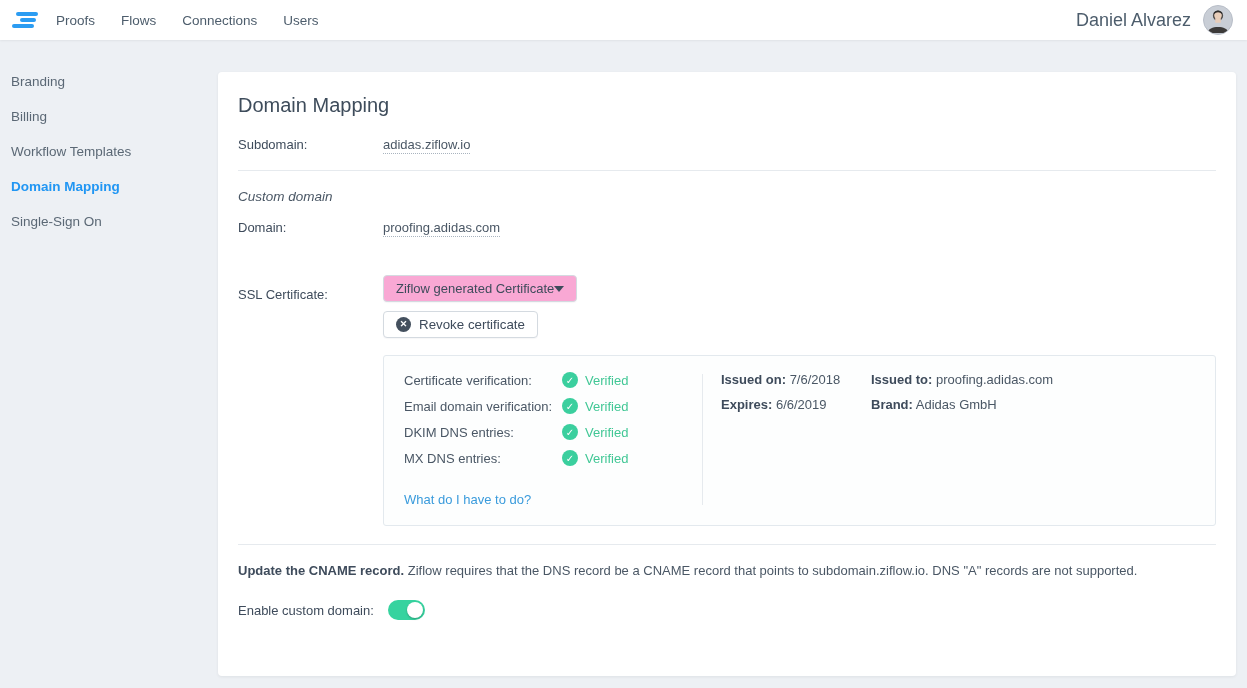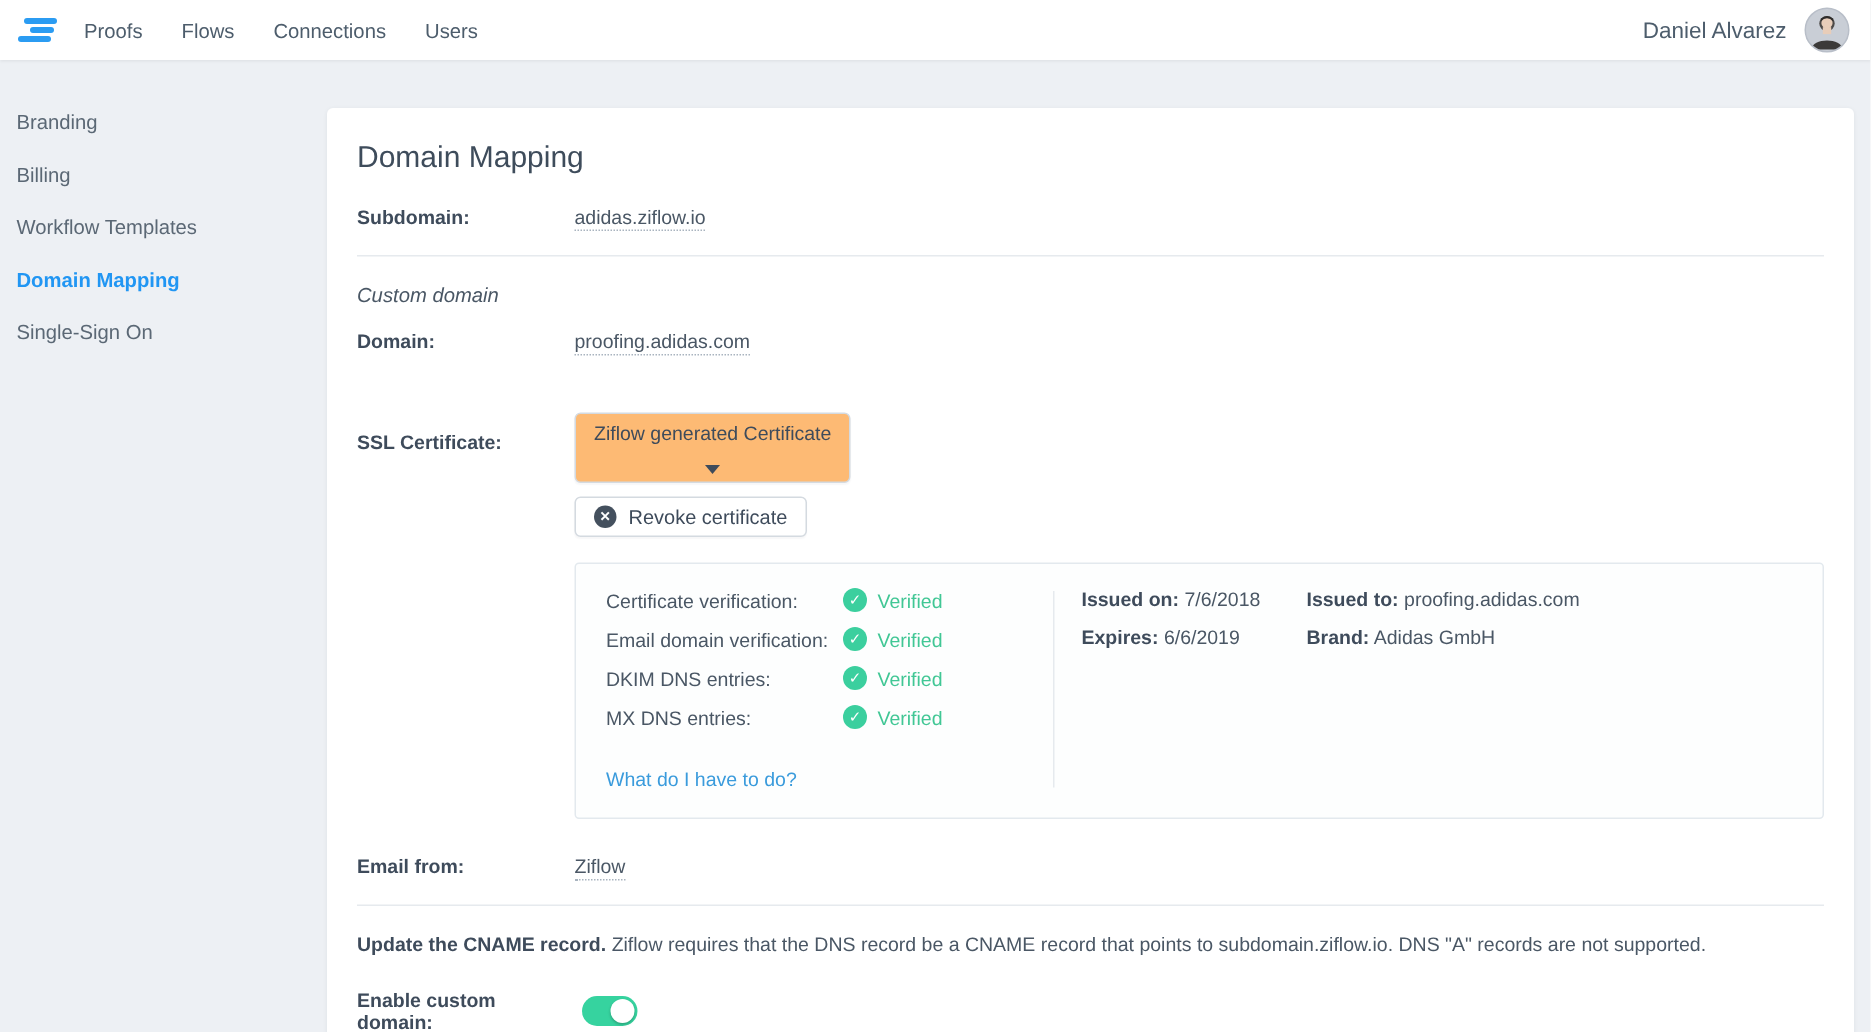--- a/index.html
+++ b/index.html
@@ -20,52 +20,51 @@
     position:relative; z-index:5;
   }
   .logo { width:26px; height:22px; margin-right:18px; display:flex; flex-direction:column; justify-content:center; gap:2px; }
   .logo .bar { height:4px; border-radius:2px; background:#2b9cf2; }
   .logo .b1 { width:22px; margin-left:4px; }
   .logo .b2 { width:16px; margin-left:8px; }
   .logo .b3 { width:22px; margin-left:0; }
   .nav-items { display:flex; align-items:center; gap:26px; }
   .nav-item { color:#4d5d6c; cursor:pointer; font-size:13.5px; }
   .topnav .spacer { flex:1; }
-  .user-name { color:#4d5d6c; font-size:15px; margin-right:12px; }
+  .user-name { color:#4d5d6c; font-size:18px; margin-right:12px; }
   .avatar {
     width:30px; height:30px; border-radius:50%;
     background:#c9ced6; overflow:hidden; display:flex; align-items:flex-end; justify-content:center;
     border:1px solid #b8bec8;
   }
   
   .content { display:flex; align-items:flex-start; }
   .sidebar { width:218px; padding:34px 10px 0 10px; flex:none; }
   .side-item { padding:0 0 0 1px; margin-bottom:20px; color:#5b6875; font-size:13.5px; cursor:pointer; }
   .side-item.active { color:#2196f3; font-weight:bold; }
   .card {
     flex:1; margin:32px 11px 0 0; background:#ffffff;
     border-radius:4px; box-shadow:0 1px 3px rgba(50,60,70,0.08);
     padding:22px 20px 28px 20px; min-height:604px;
   }
   .page-title { font-size:20px; color:#3e4c5b; font-weight:400; margin-bottom:20px; }
   
   .frow { display:flex; align-items:baseline; }
-  .flabel { width:145px; flex:none; font-weight:bold; color:#3e4b5b; }
+  .flabel { width:145px; flex:none; font-weight:normal; color:#3e4b5b; }
   .fvalue-wrap { flex:1; }
   .editable { color:#4a5765; border-bottom:1px dotted #a9b4bf; padding-bottom:1px; cursor:text; }
   .divider { border:none; border-top:1px solid #e6eaee; margin:18px 0; }
   .section-heading { color:#4a5765; font-size:13.5px; margin-bottom:16px;font-style:italic; }
   .help-text { color:#68788a; margin-top:8px; }
   
   .select-box {
-    display:inline-flex; align-items:center; gap:14px;
-    border:1px solid #d4dae0; border-radius:4px; background:#fdba74;
+    display:inline-flex; align-items:center; 
+    border:1px solid #d4dae0; border-radius:4px; background:#f9a8d4;
     padding:5px 12px; color:#3e4b5b; cursor:pointer;
     box-shadow:0 1px 1px rgba(50,60,70,0.04);
-    flex-direction:column;
   }
   .caret { width:0; height:0; border-left:5px solid transparent; border-right:5px solid transparent; border-top:6px solid #3e4b5b; }
   .btn {
     display:inline-flex; align-items:center; gap:8px;
     border:1px solid #d4dae0; border-radius:4px; background:#fff;
     padding:5px 12px; color:#3e4b5b; cursor:pointer; margin-top:9px;
     box-shadow:0 1px 1px rgba(50,60,70,0.04);
   }
   .icon-circle {
     width:15px; height:15px; border-radius:50%; background:#44505e;
@@ -208,24 +207,20 @@
               <span class="detail"><b>Issued on:</b> <span>7/6/2018</span></span>
               <span class="detail"><b>Issued to:</b> <span>proofing.adidas.com</span></span>
               <span class="detail"><b>Expires:</b> <span>6/6/2019</span></span>
               <span class="detail"><b>Brand:</b> <span>Adidas GmbH</span></span>
             </div>
           </div>
         </div>
       </span>
     </div>
 
-    <div class="frow" style="margin-top:24px;">
-      <span class="flabel">Email from:</span>
-      <span class="fvalue-wrap"><span class="editable">Ziflow</span></span>
-    </div>
 
     <hr class="divider">
 
     <div class="cname">
       <p><b>Update the CNAME record.</b><span> Ziflow requires that the DNS record be a CNAME record that points to subdomain.ziflow.io. DNS "A" records are not supported.</span></p>
     </div>
 
     <div class="frow" style="margin-top:22px; align-items:center;">
       <span class="flabel">Enable custom domain:</span>
       <span class="fvalue-wrap" style="margin-left:5px;">

